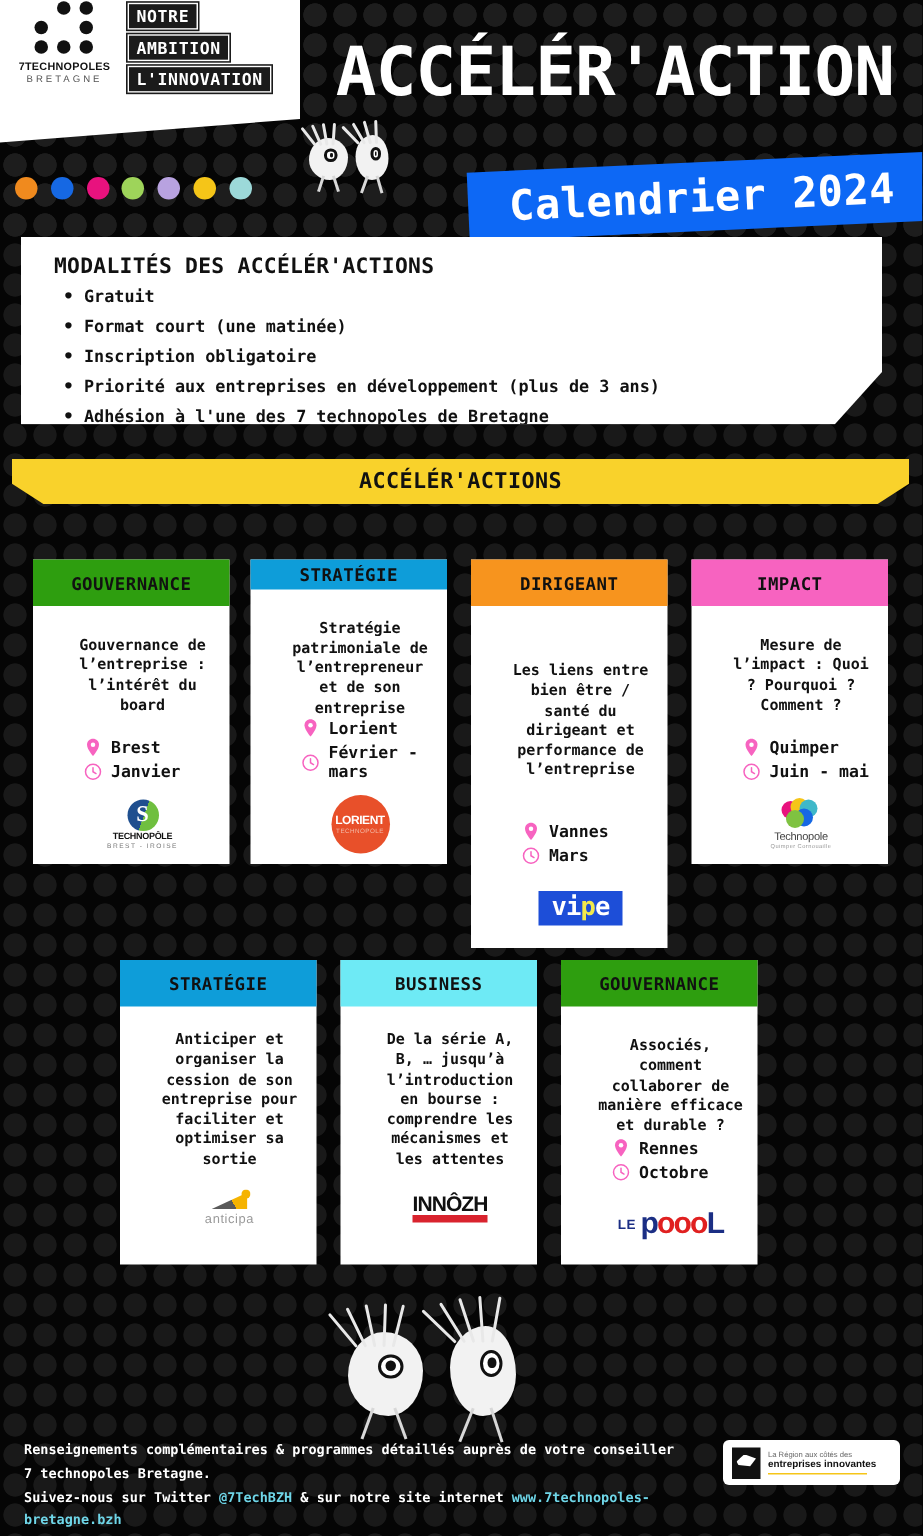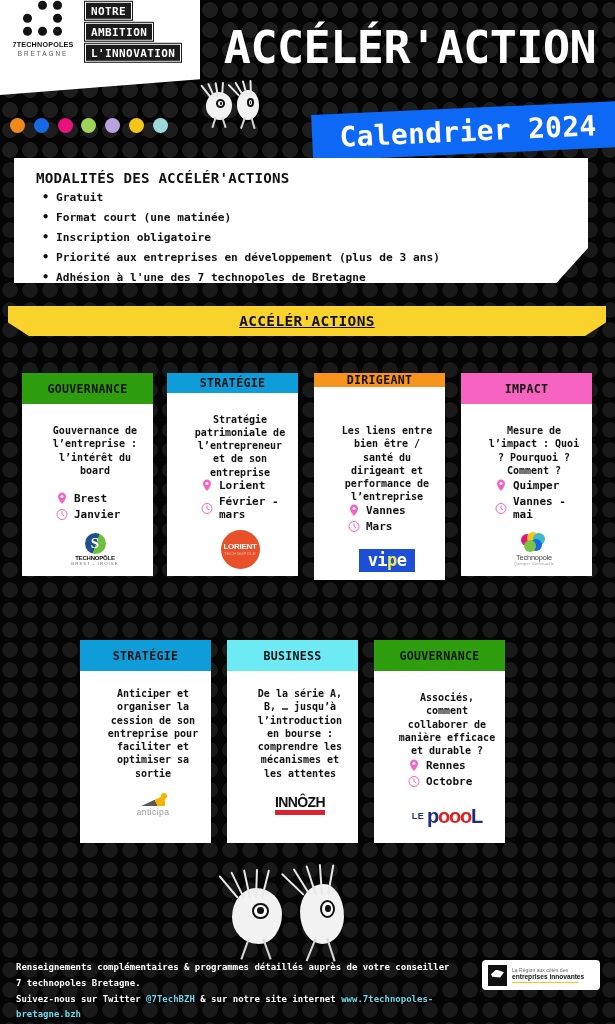--- a/index.html
+++ b/index.html
@@ -115,21 +115,20 @@
   
   .yellow-band{
     position:absolute; left:8px; top:306px; width:598px; height:30px;
     background:#f9d22b;
     clip-path:polygon(0 0,100% 0,100% 55%,96.5% 100%,3.5% 100%,0 55%);
     display:flex; align-items:center; justify-content:center;
   }
   .yellow-band span{
     font-size:14.5px; font-weight:bold; color:#111; letter-spacing:.3px;
     font-family:"DejaVu Sans Mono", monospace;
-    text-decoration:underline;
   }
 
   
   .card{
     position:absolute; width:131px; background:#fff;
     display:flex; flex-direction:column;
   }
   .card-head{
     height:31px; display:flex; align-items:center; justify-content:center;
   }
@@ -390,21 +389,21 @@
     </div>
     <div class="card-logo">
       <div class="lg-lorient">
         <b>LORIENT</b>
         <i>TECHNOPOLE</i>
       </div>
     </div>
   </div>
 </div>
 
-<div class="card" style="left:314px; top:373px; height:207px;gap:17px;">
+<div class="card" style="left:314px; top:373px; height:259px;gap:17px;">
   <div class="card-head" style="background:#f7941e;">
     <span>DIRIGEANT</span>
   </div>
   <div class="card-body">
     <div class="card-desc">Les liens entre bien être / santé du dirigeant et performance de l’entreprise</div>
     <div class="card-meta">
       <div class="meta-row">
         <svg class="ic" viewBox="0 0 24 26">
             <path d="M12 1C7.6 1 4 4.5 4 8.9c0 6 8 15.1 8 15.1s8-9.1 8-15.1C20 4.5 16.4 1 12 1z" fill="#f763c0"></path>
             <circle cx="12" cy="9" r="3" fill="#fff"></circle>
@@ -437,21 +436,21 @@
             <path d="M12 1C7.6 1 4 4.5 4 8.9c0 6 8 15.1 8 15.1s8-9.1 8-15.1C20 4.5 16.4 1 12 1z" fill="#f763c0"></path>
             <circle cx="12" cy="9" r="3" fill="#fff"></circle>
           </svg>
         <span>Quimper</span>
       </div>
       <div class="meta-row">
         <svg class="ic" viewBox="0 0 24 24">
             <circle cx="12" cy="12" r="10" fill="none" stroke="#f763c0" stroke-width="2"></circle>
             <path d="M12 6.5V12l4 2.4" fill="none" stroke="#f763c0" stroke-width="2" stroke-linecap="round"></path>
           </svg>
-        <span>Vannes - mai</span>
+        <span>Juin - mai</span>
       </div>
     </div>
     <div class="card-logo">
       <div class="lg-quimper">
         <div class="petals">
           <i style="background:#e8127e; left:0; top:2px;"></i>
           <i style="background:#f5c518; left:6px; top:0;"></i>
           <i style="background:#3fb8c9; left:12px; top:1px;"></i>
           <i style="background:#1668e3; left:9px; top:7px;"></i>
           <i style="background:#7fc241; left:3px; top:8px;"></i>

